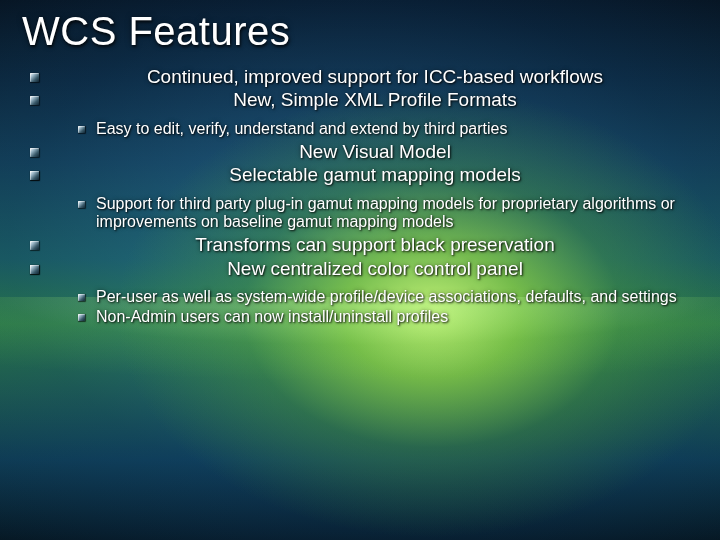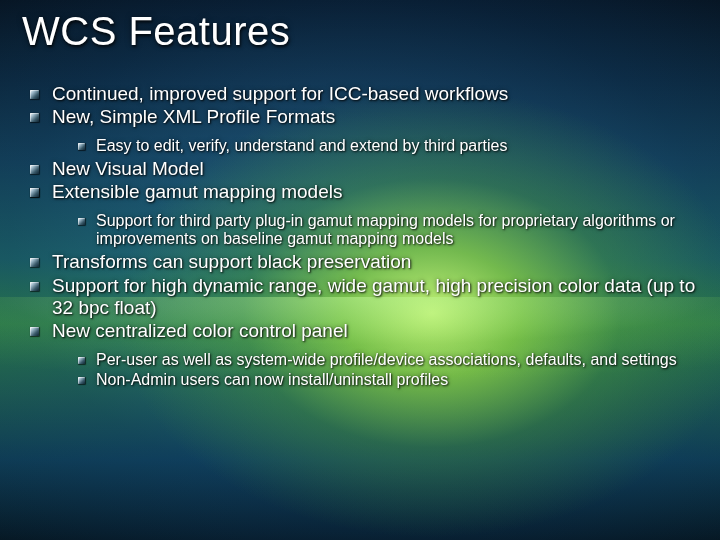--- a/index.html
+++ b/index.html
@@ -21,32 +21,33 @@
     height: 140px;
     background: radial-gradient(ellipse 900px 120px at 50% 0%, rgba(200,255,160,0.45) 0%, rgba(120,200,80,0.15) 40%, rgba(0,0,0,0) 70%);
     pointer-events:none;
   }
   .title {
     font-size: 40px;
     line-height: 1.05;
     font-weight: 400;
     color: #ffffff;
     text-shadow: 1px 2px 3px rgba(0,0,0,0.75), 0 0 6px rgba(0,0,0,0.4);
-    margin-bottom: 31px;
+    margin-bottom: 14px;
     letter-spacing: 0.5px;
   }
   ul { list-style: none; }
   .lvl1 { padding-left: 8px; }
   .lvl1 > li { position: relative; padding-left: 22px; margin-bottom: 1px; }
   .lvl1 > li > .txt {
     font-size: 19px;
     line-height: 1.18;
     font-weight: 400;
     text-shadow: 1px 1px 2px rgba(0,0,0,0.85), 0 0 4px rgba(0,0,0,0.5);
     display: block;
+    text-align: center;
   }
   .lvl2 { padding-left: 26px; margin-top: 8px; margin-bottom: 2px; }
   .lvl2 > li { position: relative; padding-left: 18px; margin-bottom: 1px; }
   .lvl2 > li > .txt {
     font-size: 16px;
     line-height: 1.18;
     font-weight: 400;
     text-shadow: 1px 1px 2px rgba(0,0,0,0.85), 0 0 4px rgba(0,0,0,0.5);
     display: block;
   }
@@ -83,35 +84,34 @@
   </li>
   <li>
       <span class="bullet1"></span>
       <span class="txt">New Visual Model</span>
   </li>
   <li>
       <span class="bullet1"></span>
   </li>
   <li>
       <span class="bullet1"></span>
-      <span class="txt">Extensible gamut mapping models</span>
+      <span class="txt">Selectable gamut mapping models</span>
     <ul class="lvl2">
       <li>
           <span class="bullet2"></span>
           <span class="txt">Support for third party plug-in gamut mapping models for proprietary algorithms or improvements on baseline gamut mapping models</span>
         </li>
     </ul>
   </li>
   <li>
       <span class="bullet1"></span>
       <span class="txt">Transforms can support black preservation</span>
     </li>
   <li>
       <span class="bullet1"></span>
-      <span class="txt">Support for high dynamic range, wide gamut, high precision color data (up to 32 bpc float)</span>
   </li>
   <li>
       <span class="bullet1"></span>
       <span class="txt">New centralized color control panel</span>
     <ul class="lvl2">
       <li>
           <span class="bullet2"></span>
           <span class="txt">Per-user as well as system-wide profile/device associations, defaults, and settings</span>
         </li>
       <li>

